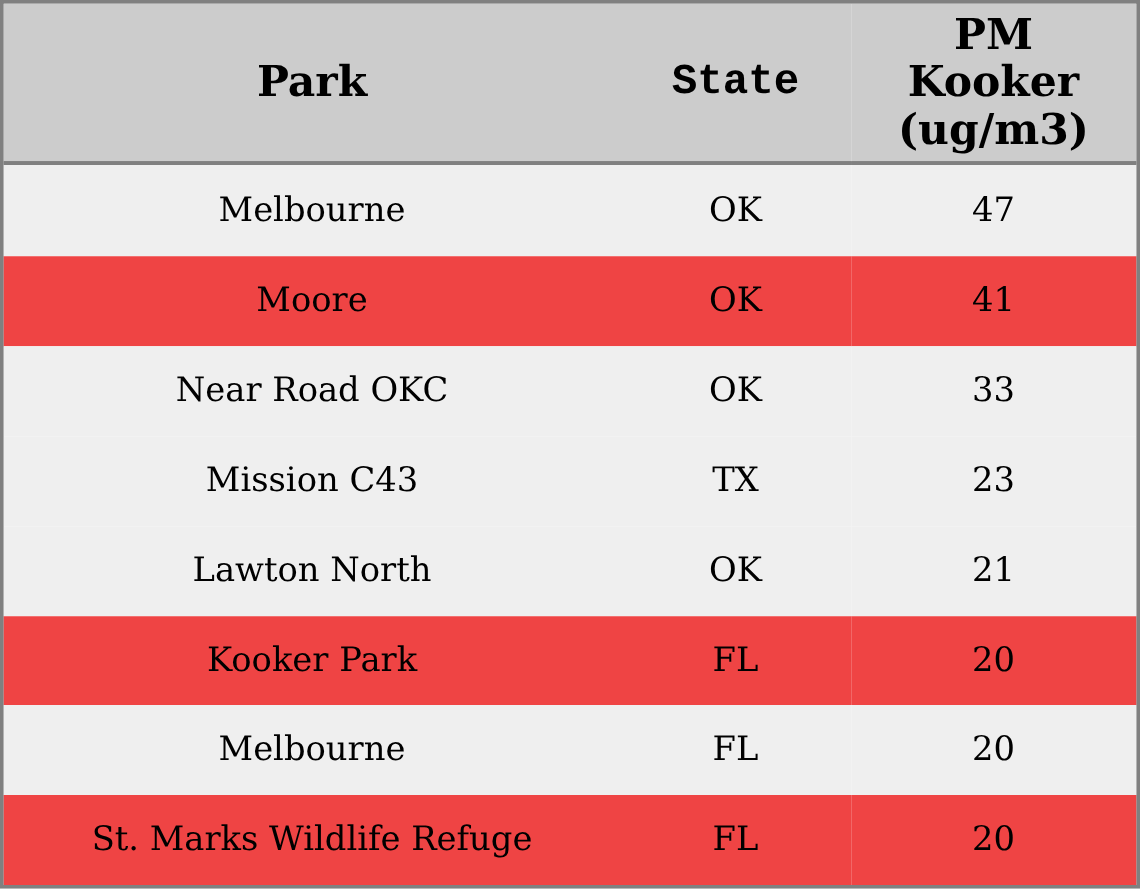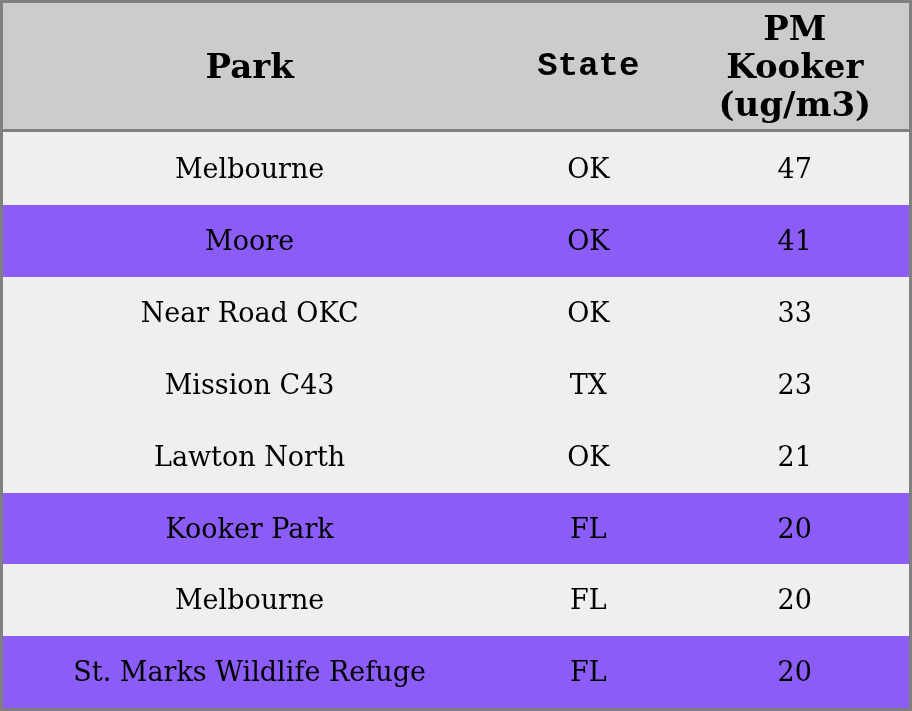--- a/index.html
+++ b/index.html
@@ -51,21 +51,21 @@
     color: #000000;
     text-align: center;
     vertical-align: middle;
     padding: 4px 4px;
     line-height: 1.1;
   }
   tbody tr.odd-row {
     background: #efefef;
   }
   tbody tr.even-row {
-    background: #8b5cf6;
+    background: #ef4444;
   }
   .hdr-line { display: block; }
 </style>
 </head>
 <body>
 
 <div class="table-wrap">
   <table class="data-table">
     <thead>
       <tr>

